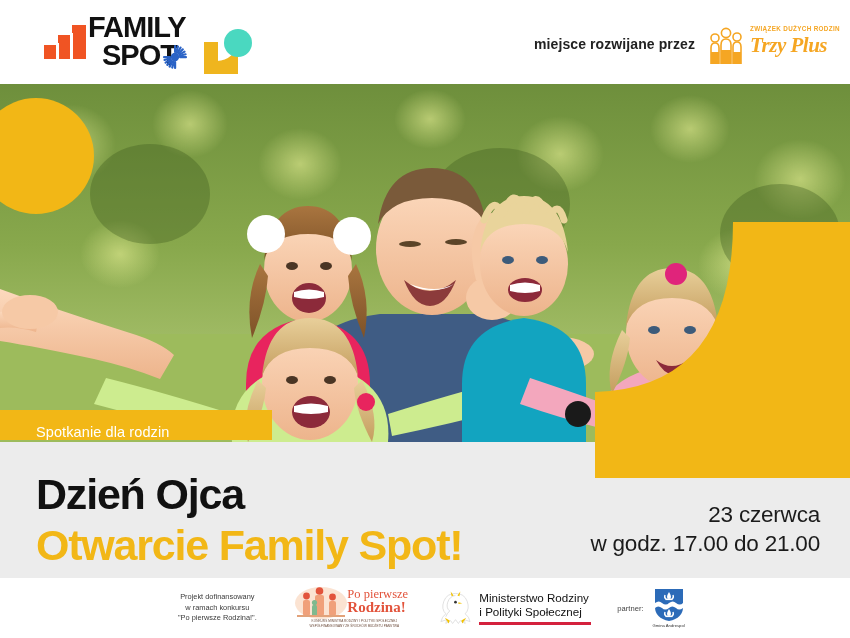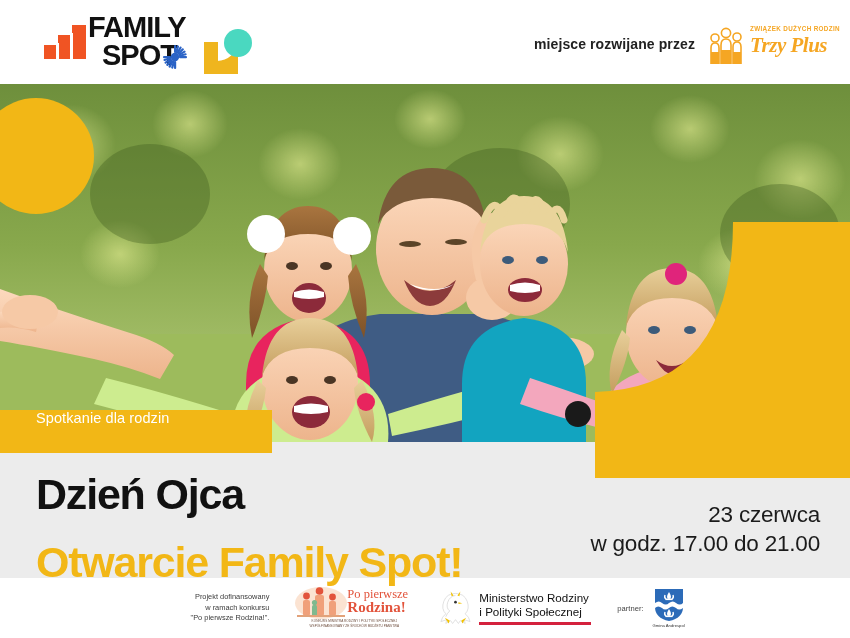--- a/index.html
+++ b/index.html
@@ -50,41 +50,41 @@
   .hero { position:absolute; left:0; top:84px; width:850px; height:358px; overflow:hidden;
           background:#5d7b33; }
   .hero-bg { position:absolute; inset:0; }
 
   .hero-circle { position:absolute; left:-22px; top:14px; width:116px; height:116px;
                  border-radius:50%; background:#F2B716; z-index:4; }
 
   
   .yellow-block { position:absolute; left:595px; top:222px; width:255px; height:256px; z-index:6; }
 
-  .strip { position:absolute; left:0; top:410px; width:272px; height:43px;
-           background:#F2B716; z-index:7; display:flex; align-items:flex-start; }
+  .strip { position:absolute; left:0; top:410px; width:272px; height:30px;
+           background:#F2B716; z-index:7; display:flex; align-items:flex-end; }
   .strip-text { color:#fff; font-size:14.5px; padding-left:36px; letter-spacing:0.1px; }
 
   
   .band { position:absolute; left:0; top:442px; width:850px; height:136px; background:#ECECEC; }
 
   .titles { position:absolute; left:36px; top:462px; z-index:8; }
   .title-1 { font-size:43px; font-weight:bold; color:#111; letter-spacing:-1.2px;
              line-height:48px;margin-top:8px; }
   .title-2 { font-size:43px; font-weight:bold; color:#F2B716; letter-spacing:-1.2px;
-             line-height:48px; margin-top:20px; }
+             line-height:48px; margin-top:3px; }
 
   .datetime { position:absolute; right:30px; top:500px; text-align:right; z-index:8;
               color:#1b1b1b; font-size:22.5px; line-height:29px; letter-spacing:-0.2px; }
 
   
   .footer { position:absolute; left:0; top:578px; width:850px; height:60px; background:#fff;
             display:flex; align-items:center; justify-content:center; gap:26px; }
 
-  .fund-text { font-size:7.4px; color:#3a3a3a; line-height:10.5px; text-align:right;
+  .fund-text { font-size:7.4px; color:#3a3a3a; line-height:10.5px; text-align:center;
                width:104px; }
 
   .ppr-logo { position:relative; width:118px; height:46px; }
   .ppr-ill { position:absolute; left:0; top:1px; width:52px; height:33px; }
   .ppr-t1 { position:absolute; left:52px; top:2px; font-size:12.5px; color:#E2533B;
             font-family:"Liberation Serif", serif; white-space:nowrap; }
   .ppr-t2 { position:absolute; left:52px; top:14px; font-size:15px; color:#E2533B;
             font-family:Liberation Serif, serif; font-weight:bold; white-space:nowrap; }
   .ppr-fine { position:absolute; left:0px; top:34px; width:118px; font-size:3.1px;
               color:#6b4a3a; line-height:4.6px; text-align:center; letter-spacing:0.05px; }

